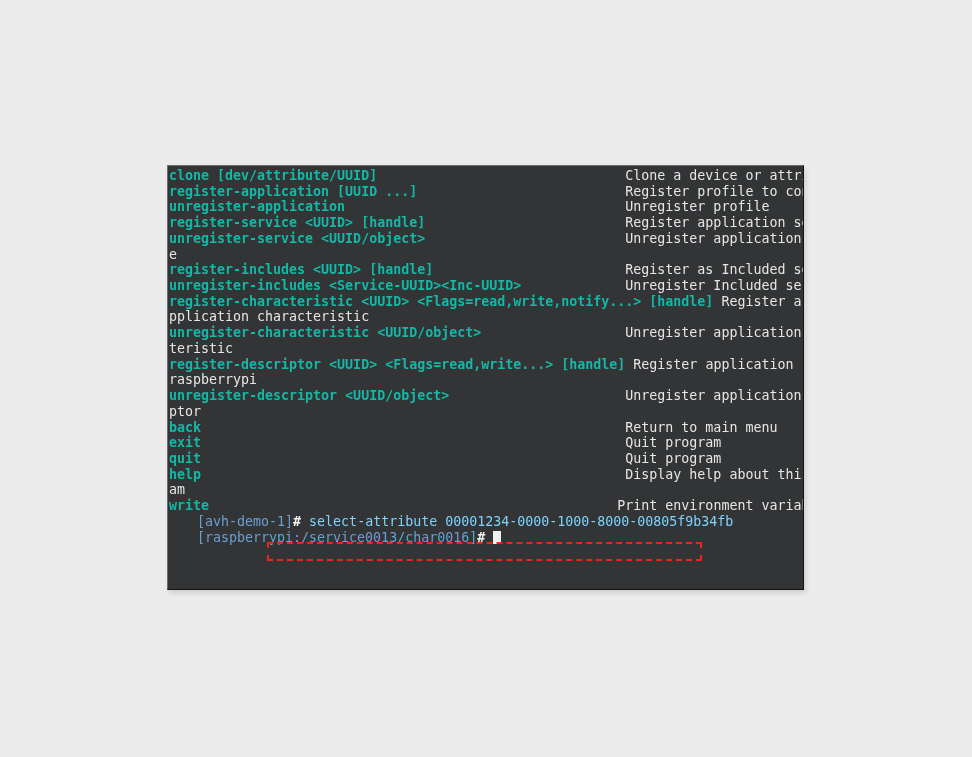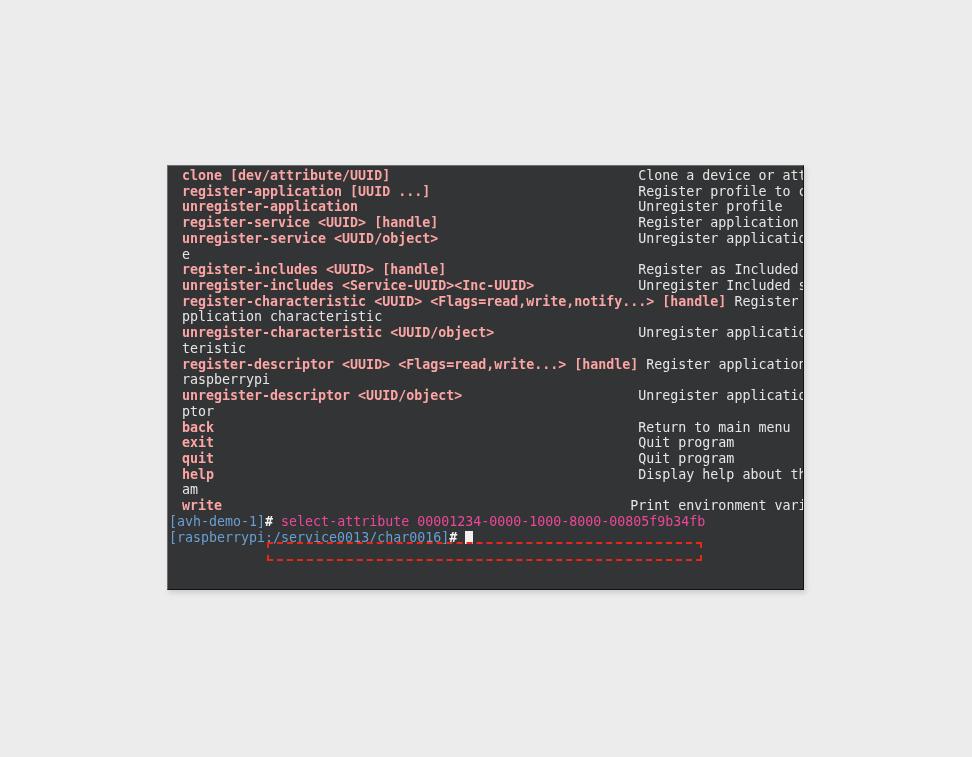--- a/index.html
+++ b/index.html
@@ -49,40 +49,40 @@
     font-size: 13.3px;
     white-space: pre;
     color: #e8e8e8;
     letter-spacing: 0px;
     position: relative;
   }
 
   
   .cmd {
     font-weight: bold;
-    color: #fca5a5;
-    margin-left: 13px;
+    color: #14b8a6;
   }
   
   .desc {
     font-weight: normal;
     color: #e6e6e6;
   }
 
   
   .prompt-host {
     color: #6a9fd4;
     font-weight: normal;
+    padding-left: 28px;
   }
   .prompt-hash {
     color: #f2f2f2;
     font-weight: bold;
   }
   .typed {
-    color: #ec4899;
+    color: #7dd3fc;
     font-weight: normal;
   }
   .cursor-block {
     display: inline-block;
     width: 8.02px;
     height: 13px;
     background: #f0f0f0;
     vertical-align: -2px;
   }
 

